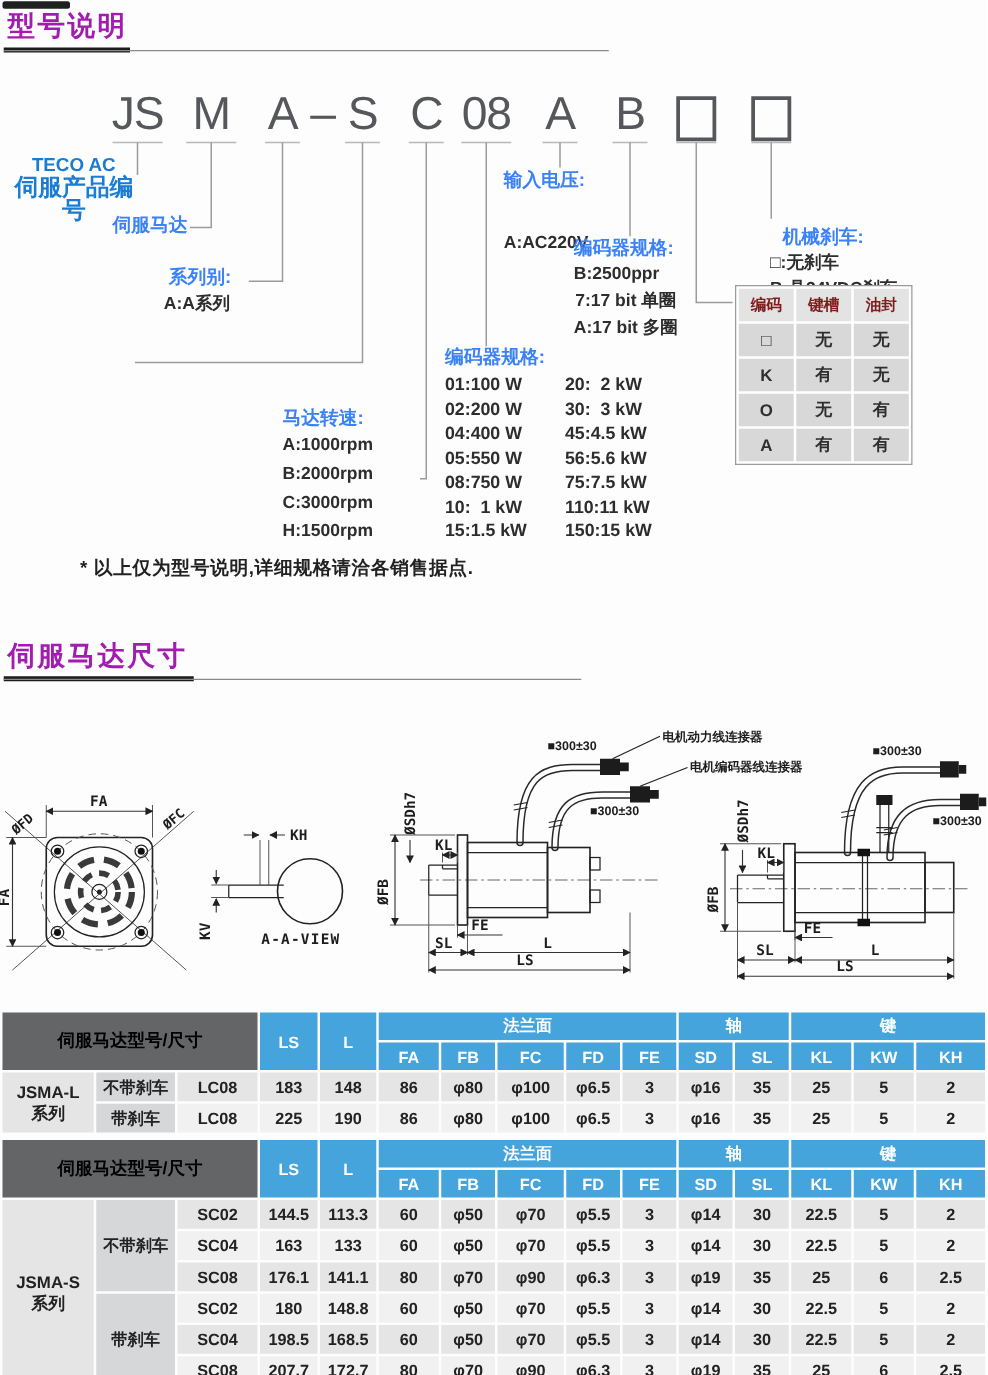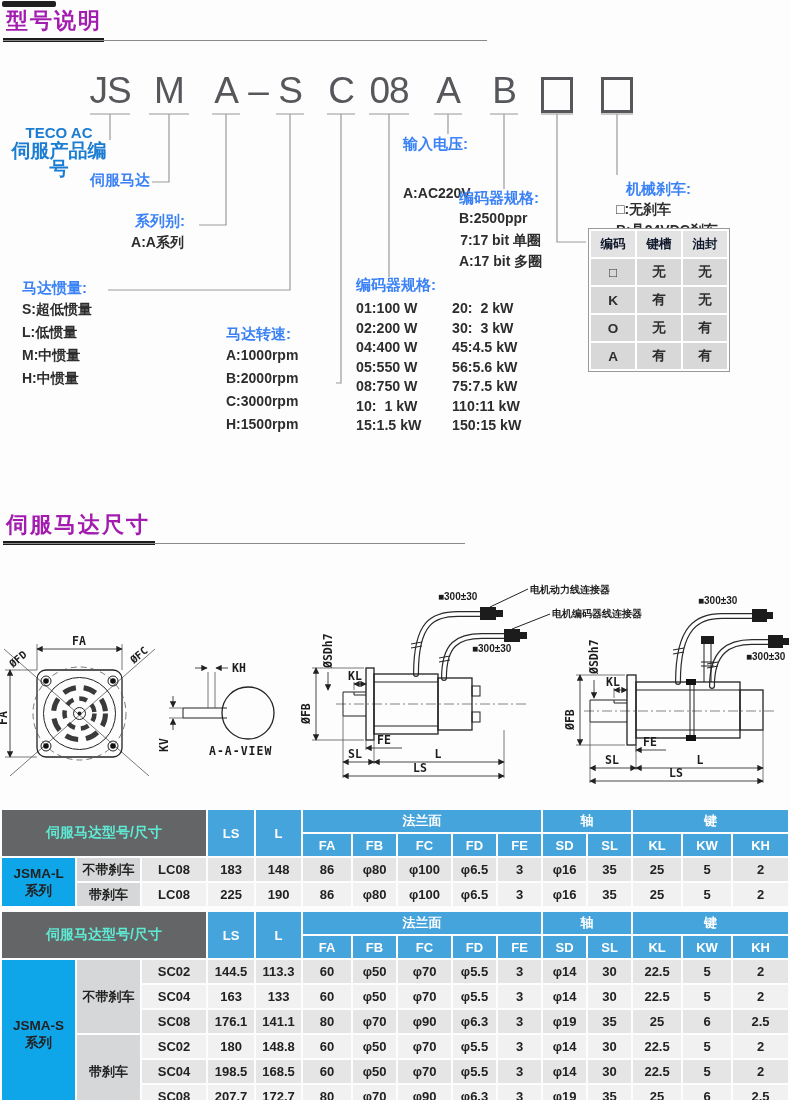--- a/index.html
+++ b/index.html
@@ -18,28 +18,28 @@
   .lbl-i{color:#2d2d2d;font-weight:600;font-size:14px;line-height:23px;white-space:pre;}
   .prod{width:106px;text-align:center;color:#1a7cd2;font-weight:700;}
   .prod .l1{font-size:15px;line-height:19px;}
   .prod .l2{font-size:19px;line-height:18px;}
   .pw-row{line-height:19.5px;font-size:14.2px;font-weight:700;color:#2d2d2d;white-space:pre;}
   .pw-row .c1{display:inline-block;width:96px;}
   .note{font-size:15px;font-weight:700;color:#222;letter-spacing:0.5px;}
   
   table.opt{border-collapse:separate;border-spacing:2px;background:#fff;border:1px solid #9a9a9a;}
   table.opt td{width:42px;height:24px;text-align:center;font-weight:700;}
-  table.opt .oh{background:#e3e3e3;color:#0f172a;font-size:12.5px;}
+  table.opt .oh{background:#e3e3e3;color:#7f1d1d;font-size:12.5px;}
   table.opt .ob{background:#d8d8d8;color:#2e2e2e;font-size:13.5px;}
   
   table.dim{border-collapse:separate;border-spacing:2px;table-layout:fixed;width:790px;}
   table.dim td{text-align:center;overflow:hidden;}
-  .hc{background:#646567;color:#5eead4;font-weight:700;font-size:14px;}
+  .hc{background:#646567;color:#000000;font-weight:700;font-size:14px;}
   .hb{background:#45a4db;color:#fff;font-weight:700;font-size:13px;height:20px;}
-  .cs{background:#0ea5e9;color:#222;font-weight:700;font-size:13.5px;line-height:17px;}
+  .cs{background:#e5e5e5;color:#222;font-weight:700;font-size:13.5px;line-height:17px;}
   .cb{background:#d6d7d8;color:#222;font-weight:700;font-size:13px;}
   .ra{background:#e5e5e6;}
   .rb{background:#f1f1f1;}
   td.v{color:#222;font-weight:700;font-size:13px;height:21px;}
   
   text.dt{font-family:"DejaVu Sans Mono","Liberation Mono",monospace;font-weight:700;font-size:11.5px;fill:#1d1d1d;}
   text.sm{font-size:10.5px;}
   text.cn{font-family:"Liberation Sans","DejaVu Sans",sans-serif;font-weight:700;font-size:10px;fill:#1d1d1d;}
   .o{fill:none;stroke:#232323;stroke-width:1.3;}
   .o2{fill:none;stroke:#232323;stroke-width:1;}
@@ -82,27 +82,20 @@
     <div class="l2">伺服产品编号</div>
   </div>
 
   <div class="abs lbl-t" style="left:90px;top:171px;">伺服马达</div>
 
   <div class="abs" style="left:130px;top:212px;text-align:center;">
     <div class="lbl-t" style="padding-left:5px;">系列别:</div>
     <div class="lbl-i">A:A系列</div>
   </div>
 
-  <div class="abs" style="left:22px;top:279px;">
-    <div class="lbl-t">马达惯量:</div>
-    <div class="lbl-i">S:超低惯量</div>
-    <div class="lbl-i">L:低惯量</div>
-    <div class="lbl-i">M:中惯量</div>
-    <div class="lbl-i">H:中惯量</div>
-  </div>
 
   <div class="abs" style="left:226px;top:325px;">
     <div class="lbl-t">马达转速:</div>
     <div class="lbl-i">A:1000rpm</div>
     <div class="lbl-i">B:2000rpm</div>
     <div class="lbl-i">C:3000rpm</div>
     <div class="lbl-i">H:1500rpm</div>
   </div>
 
   <div class="abs" style="left:356px;top:276px;">
@@ -157,20 +150,21 @@
       <td class="ob">有</td>
     </tr>
     <tr>
       <td class="ob">A</td>
       <td class="ob">有</td>
       <td class="ob">有</td>
     </tr>
   </tbody>
     </table>
 
+  <div class="abs note" style="left:64px;top:445px;">* 以上仅为型号说明,详细规格请洽各销售据点.</div>
 
   <div class="abs sec-title" style="left:6px;top:510px;">伺服马达尺寸</div>
   <div class="abs rule-thick" style="left:3px;top:541px;width:152px;"></div>
   <div class="abs rule-thin" style="left:3px;top:542.5px;width:462px;"></div>
 
   <svg class="abs" style="left:0;top:556px;" width="790" height="250" viewBox="0 0 790 250">
     <defs>
       <marker id="arr" viewBox="0 0 10 10" refX="9" refY="5" markerWidth="7" markerHeight="7" orient="auto-start-reverse">
         <path d="M0,0L10,5L0,10z" fill="#222"></path>
       </marker>

